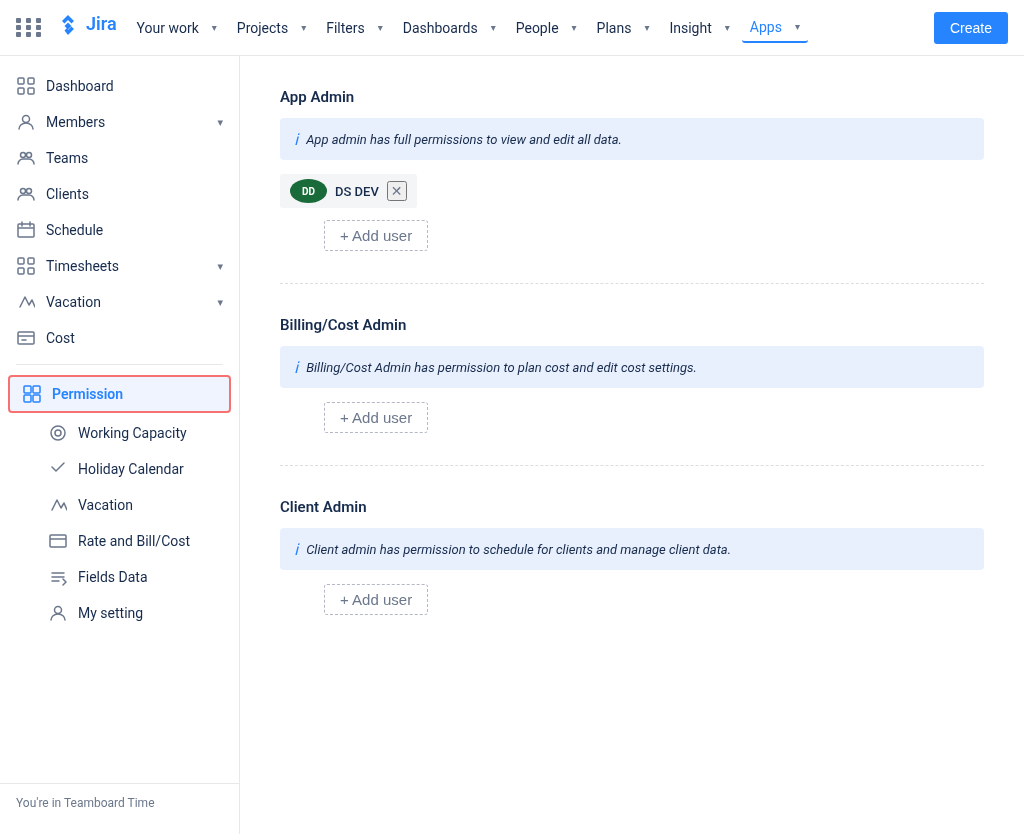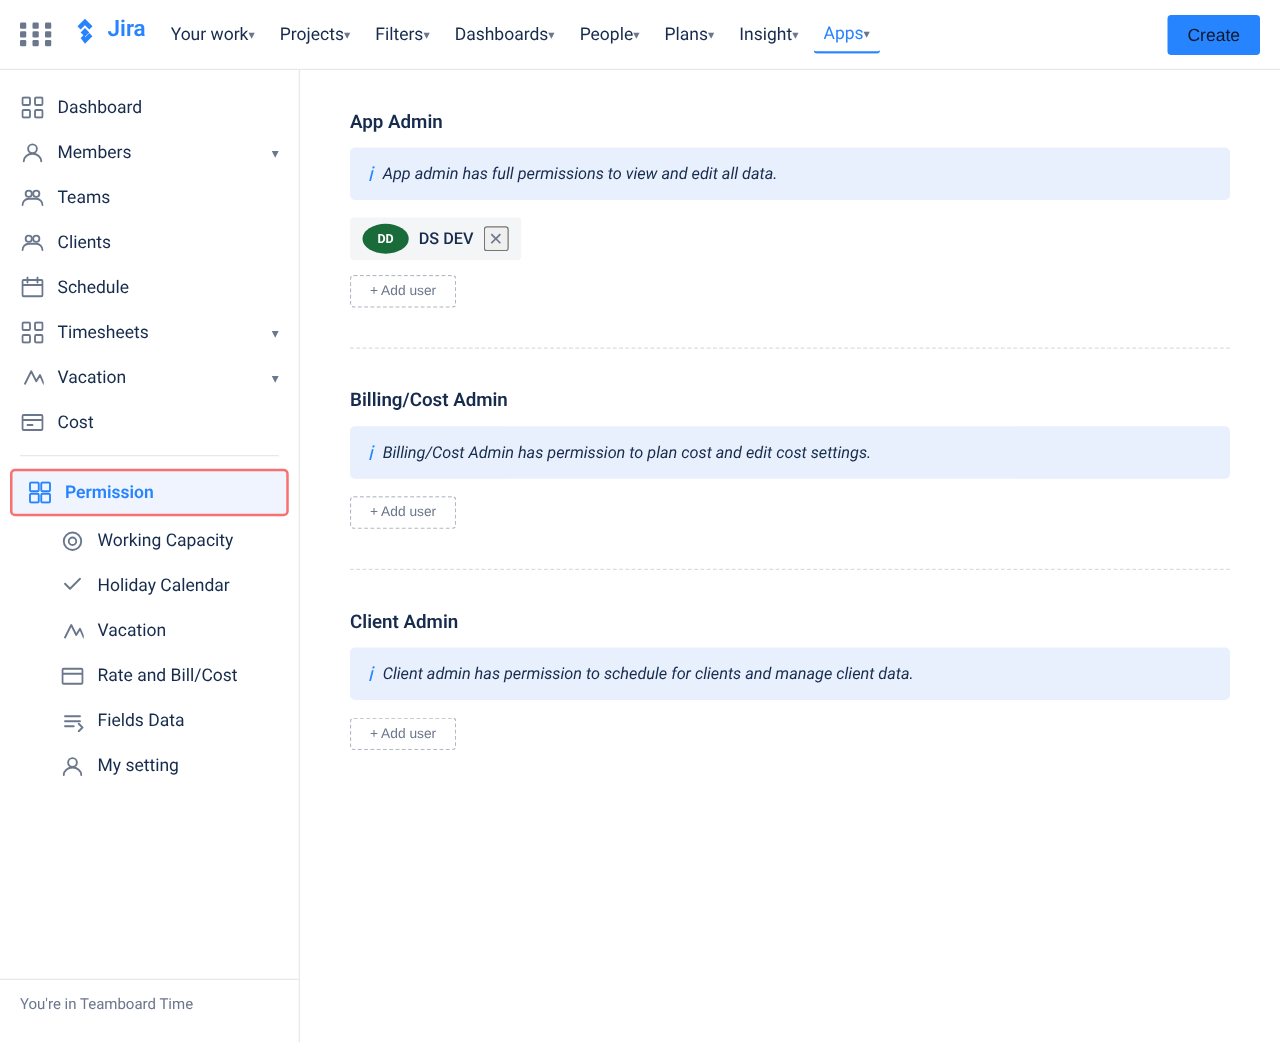--- a/index.html
+++ b/index.html
@@ -10,28 +10,28 @@
       display: flex; align-items: center; height: 56px; background: #fff;
       border-bottom: 1px solid #e8e8e8; padding: 0 16px; gap: 4px;
       position: fixed; top: 0; left: 0; right: 0; z-index: 100;
     }
     .topnav-logo { display: flex; align-items: flex-start; gap: 6px; margin-right: 8px; text-decoration: none; }
     .topnav-logo-icon { color: #2684ff; font-size: 22px; }
     .topnav-logo-text { color: #2684ff; font-size: 18px; font-weight: 600; }
     .apps-grid { display: grid; grid-template-columns: repeat(3,8px); gap: 2px; margin-right: 8px; cursor: pointer; }
     .apps-grid span { width: 5px; height: 5px; background: #6b778c; border-radius: 1px; display: block; }
     .nav-item {
-      display: flex; align-items: center; gap: 0; padding: 6px 8px;
+      display: flex; align-items: center; gap: 13px; padding: 6px 8px;
       color: #172b4d; font-size: 14px; cursor: pointer; border-radius: 3px;
       text-decoration: none; white-space: nowrap;
     }
     .nav-item.active { color: #2684ff; border-bottom: 2px solid #2684ff; }
     .nav-chevron { font-size: 10px; color: #6b778c; }
     .nav-create {
-      margin-left: auto; background: #2684ff; color: #0f172a; border: none;
+      margin-left: auto; background: #2684ff; color: #ffffff; border: none;
       border-radius: 3px; padding: 8px 16px; font-size: 14px; font-weight: 500;
       cursor: pointer;
     }
 
     
     .layout { display: flex; margin-top: 56px; height: calc(100vh - 56px); }
 
     
     .sidebar {
       width: 240px; min-width: 240px; background: #fff; border-right: 1px solid #e8e8e8;
@@ -74,21 +74,21 @@
     .avatar-circle {
       width: 37px; height: 24px; border-radius: 50%; background: #1a6b3a;
       color: #fff; font-size: 10px; font-weight: 700; display: flex;
       align-items: center; justify-content: center; flex-shrink: 0;
     }
     .user-remove { color: #6b778c; cursor: pointer; font-size: 14px; padding: 0 2px; }
 
     .add-user-btn {
       display: inline-flex; align-items: center; gap: 4px;
       border: 1px dashed #b3b8c4; background: transparent; border-radius: 3px;
-      padding: 6px 15px; font-size: 11px; color: #6b778c; cursor: pointer;
+      padding: 6px 15px; font-size: 15px; color: #6b778c; cursor: pointer; margin-left: 44px;
     }
   </style>
 </head>
 <body>
 
 <nav class="topnav">
   <div class="apps-grid">
     <span></span>
       <span></span>
       <span></span>

